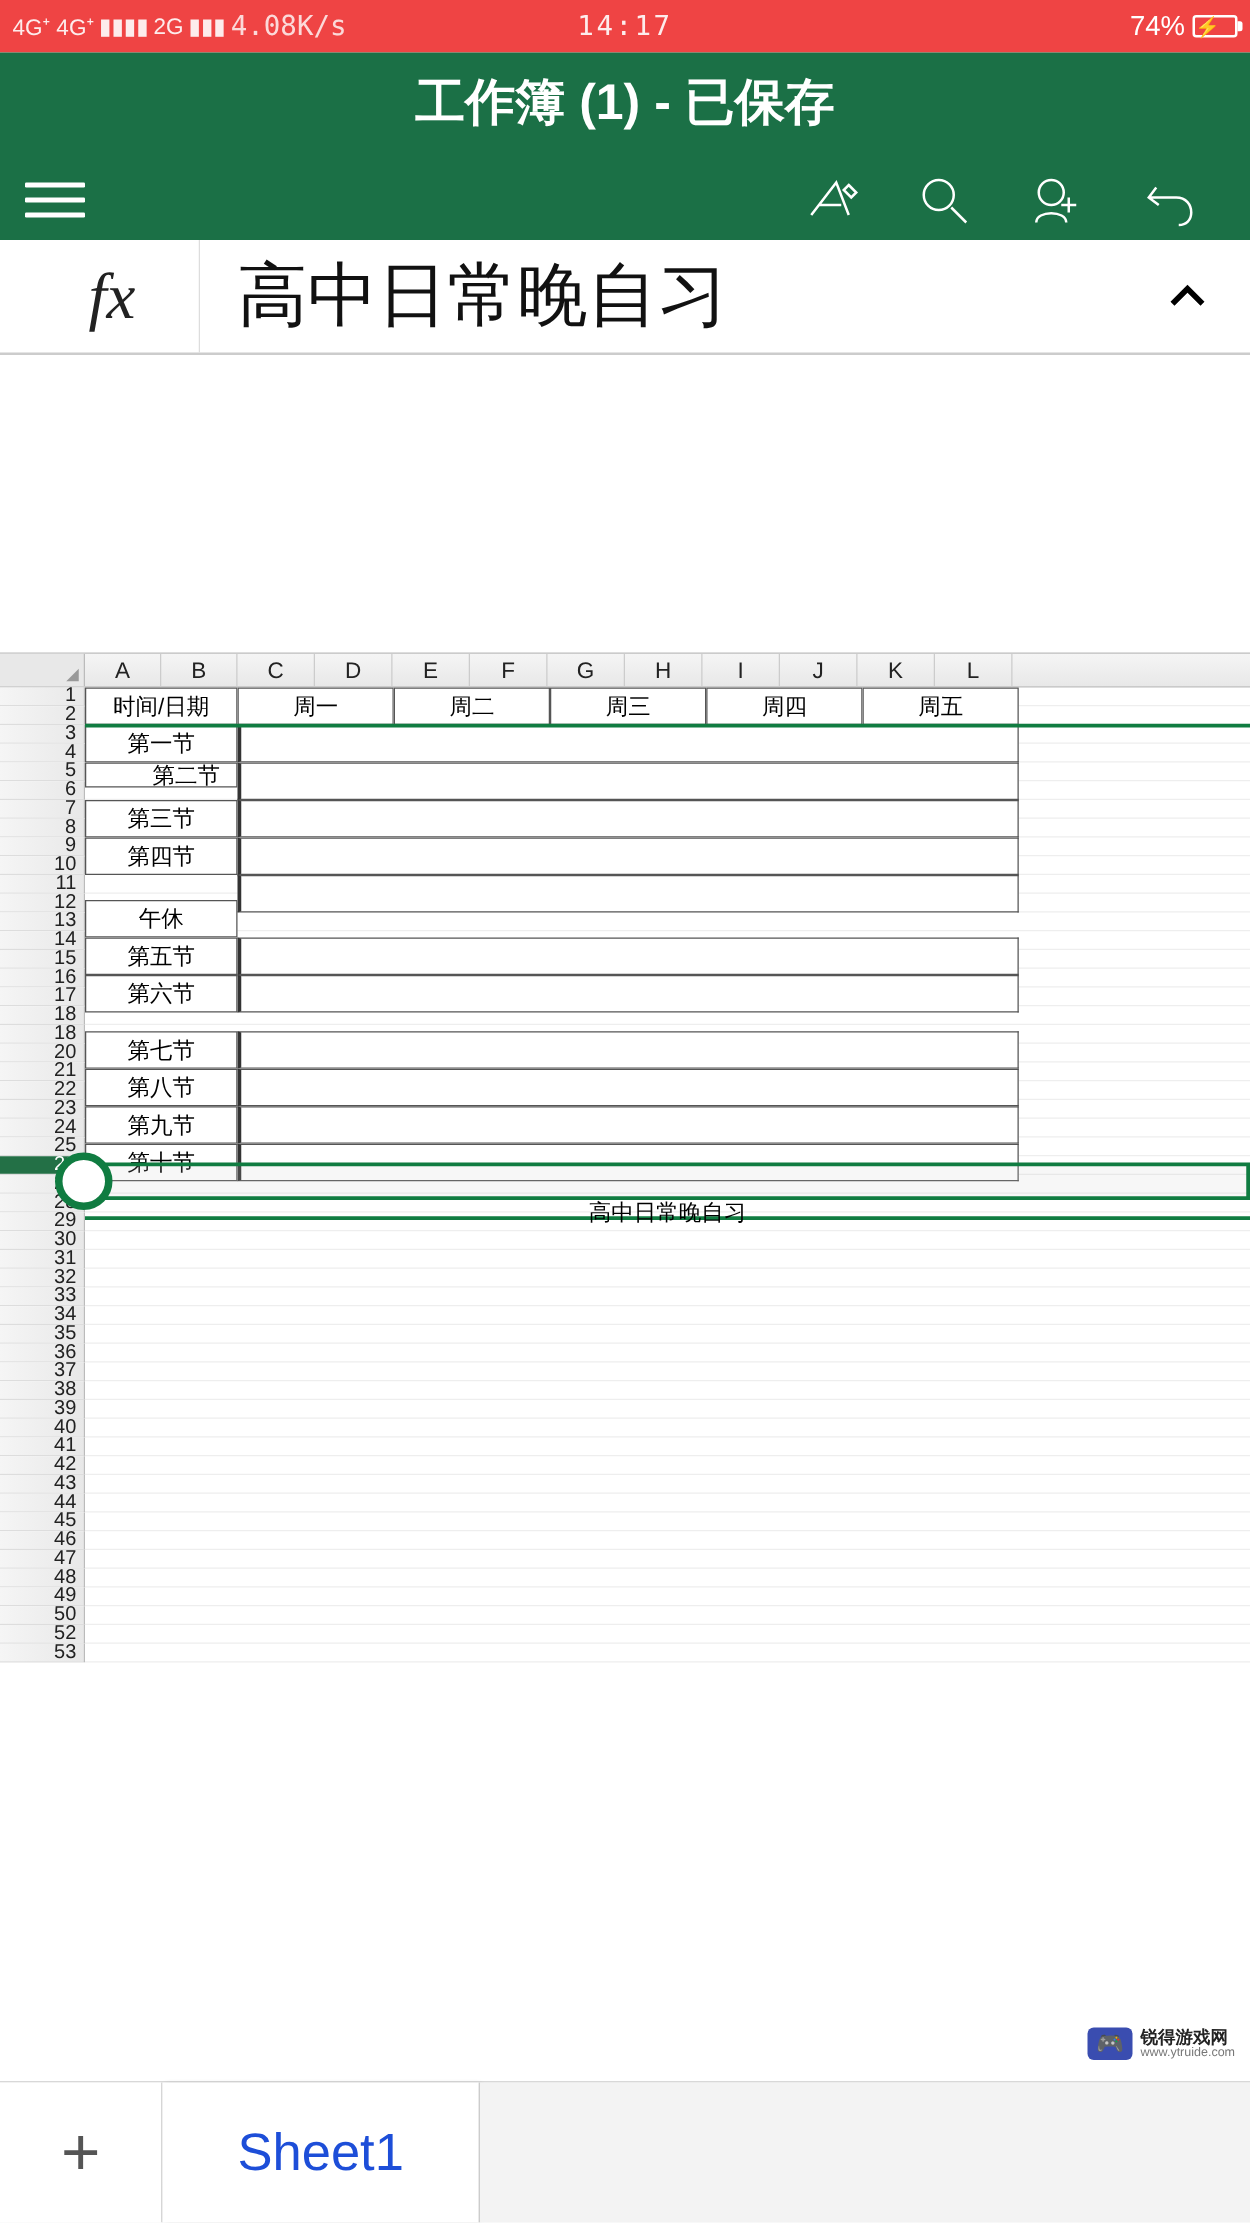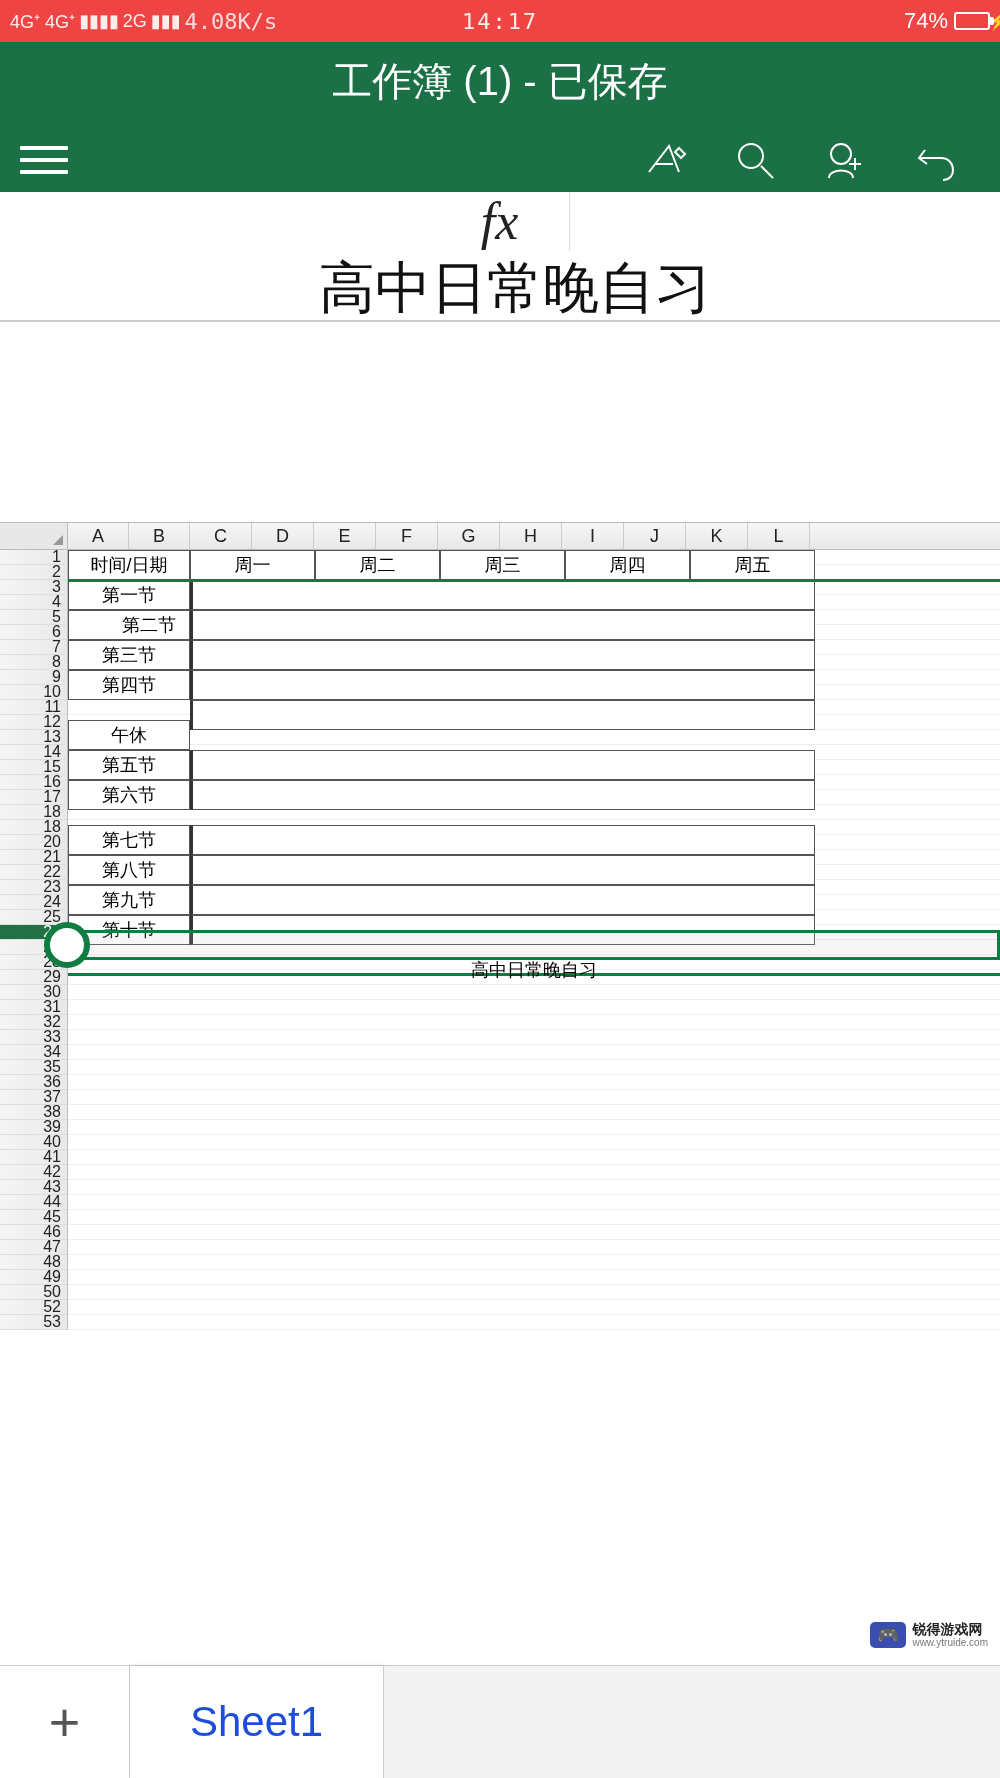--- a/index.html
+++ b/index.html
@@ -15,21 +15,21 @@
       height: 42px;
       background: #ef4444;
       color: #fff;
       display: flex;
       align-items: center;
       padding: 0 10px;
       font-size: 22px;
     }
     .status-left { display: flex; align-items: center; gap: 4px; flex: 1; }
     .status-center { flex: 1; text-align: center; font-family: monospace; letter-spacing: 2px; opacity:0.9;}
-    .status-right { flex: 1; text-align: right; display: flex; justify-content: flex-end; align-items: center; gap: 6px;}
+    .status-right { flex: 1; display: flex; justify-content: flex-end; align-items: center; gap: 6px;}
     .battery-icon {
       width: 36px; height: 18px; border: 2px solid #fff; border-radius: 3px;
       position: relative; display:inline-block;
     }
     .battery-icon::after {
       content:''; position:absolute; right:-6px; top:3px; width:4px; height:8px;
       background:#fff; border-radius: 0 2px 2px 0;
     }
     .battery-fill { height:100%; width:74%; background:#5fd66a; position: relative;}
     .battery-bolt{position:absolute; left:30%; top:-2px; color:#1B7046; font-size:16px;}
@@ -39,21 +39,21 @@
       height: 150px;
       background: #1B7046;
       color: #fff;
       display: flex;
       flex-direction: column;
     }
     .title-row {
       text-align: center;
       font-size: 40px;
       padding: 12px 0 18px;
-      font-weight: 400;
+      font-weight: 700;
     }
     .toolbar-row {
       display: flex;
       align-items: center;
       height: 70px;
       padding: 0 20px;
     }
     .hamburger {
       width: 60px; height: 50px;
       display: flex; flex-direction: column; justify-content: center; gap:8px;
@@ -65,23 +65,22 @@
       width: 90px; height: 60px;
       display: flex; align-items: center; justify-content: center;
       cursor: pointer;
     }
     .toolbar-icon svg { width: 48px; height: 48px; stroke: #fff; stroke-width: 2; fill: none; }
 
     .formula-bar {
       display: flex;
       align-items: center;
       border-bottom: 2px solid #ccc;
-      height: 130px;
+      height: 92px;
       padding: 0 20px;
-      flex-direction: column;
     }
     .fx-label {
       width: 140px;
       text-align: center;
       font-size: 52px;
       font-style: italic;
       font-family: "Times New Roman", serif;
       color: #222;
       border-right: 1px solid #ddd;
       height: 100%;
@@ -551,21 +550,21 @@
             <div class="st-cell day-cell" style="height: 30px;">周二</div>
             <div class="st-cell day-cell" style="height: 30px;">周三</div>
             <div class="st-cell day-cell" style="height: 30px;">周四</div>
             <div class="st-cell day-cell" style="height: 30px;">周五</div>
           </div>
           <div class="st-row">
             <div class="st-cell label-cell" style="height: 30px;">第一节</div>
             <div class="st-cell" style="width: 625px; height: 30px; border-left: 3px solid rgb(51, 51, 51);"></div>
           </div>
           <div class="st-row">
-            <div class="st-cell label-cell" style="height: 30px; padding-left: 40px;">第二节</div>
+            <div class="st-cell label-cell" style="height: 20px; padding-left: 40px;">第二节</div>
             <div class="st-cell" style="width: 625px; height: 30px; border-left: 3px solid rgb(51, 51, 51);"></div>
           </div>
           <div class="st-row">
             <div class="st-cell label-cell" style="height: 30px;">第三节</div>
             <div class="st-cell" style="width: 625px; height: 30px; border-left: 3px solid rgb(51, 51, 51);"></div>
           </div>
           <div class="st-row">
             <div class="st-cell label-cell" style="height: 30px;">第四节</div>
             <div class="st-cell" style="width: 625px; height: 30px; border-left: 3px solid rgb(51, 51, 51);"></div>
           </div>

